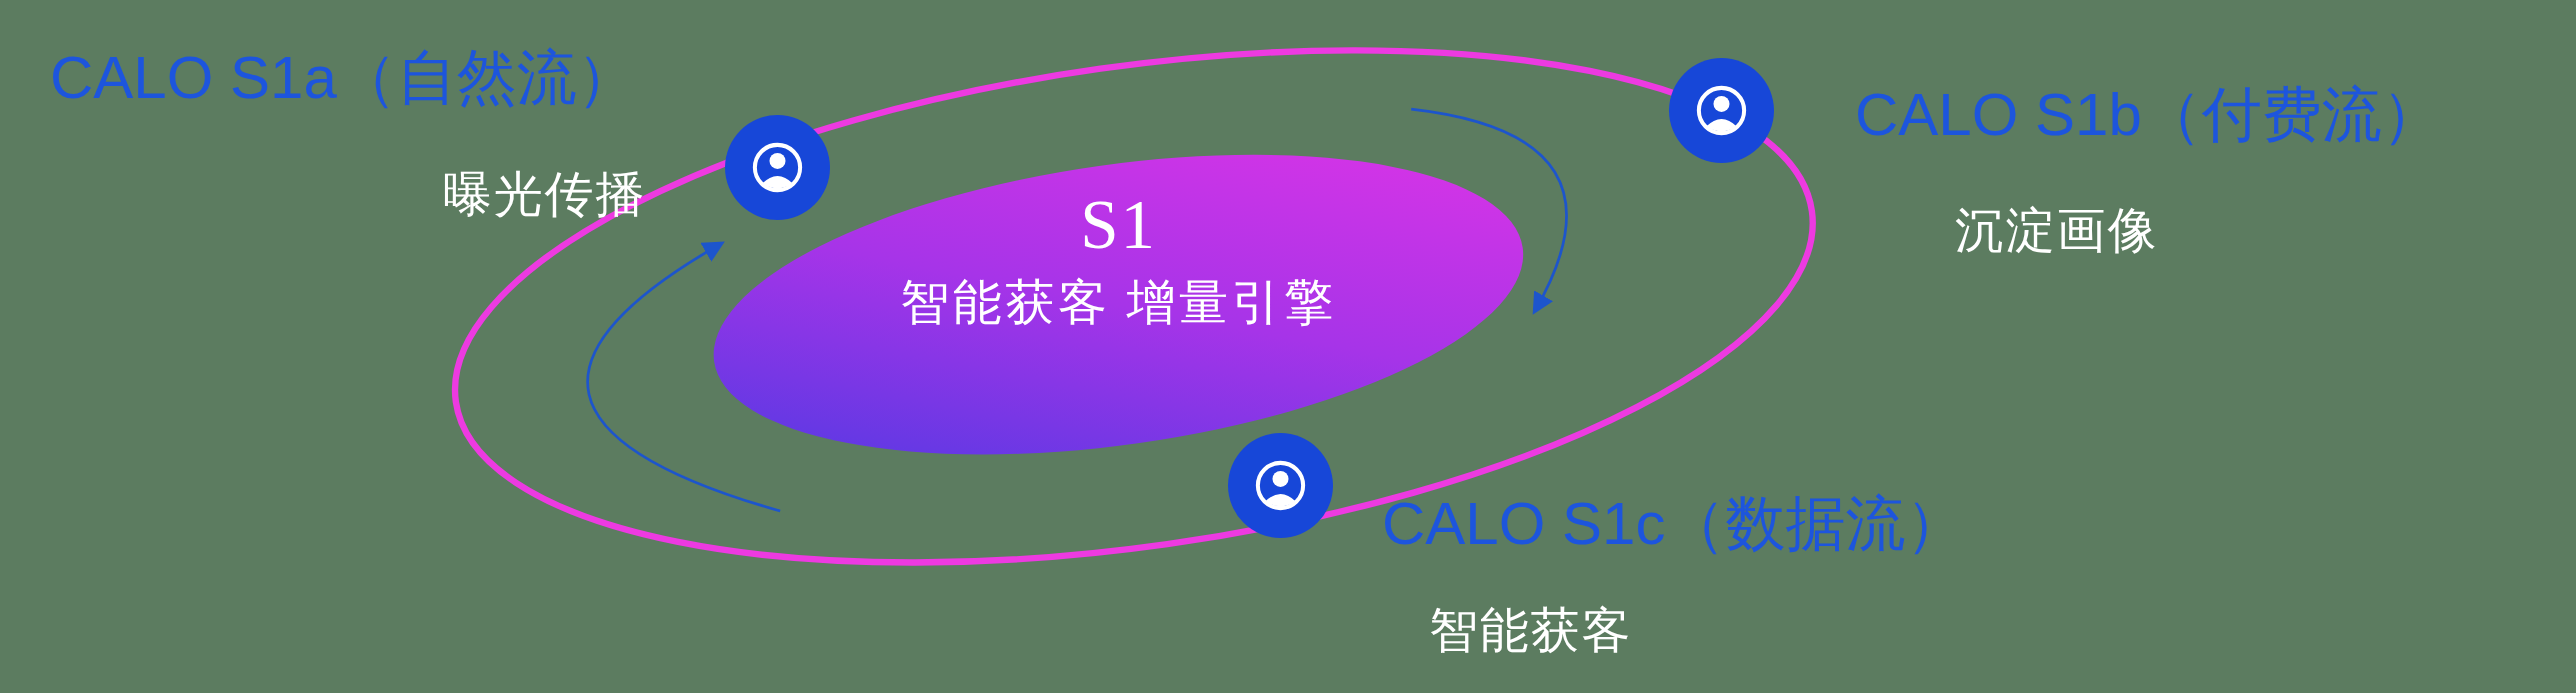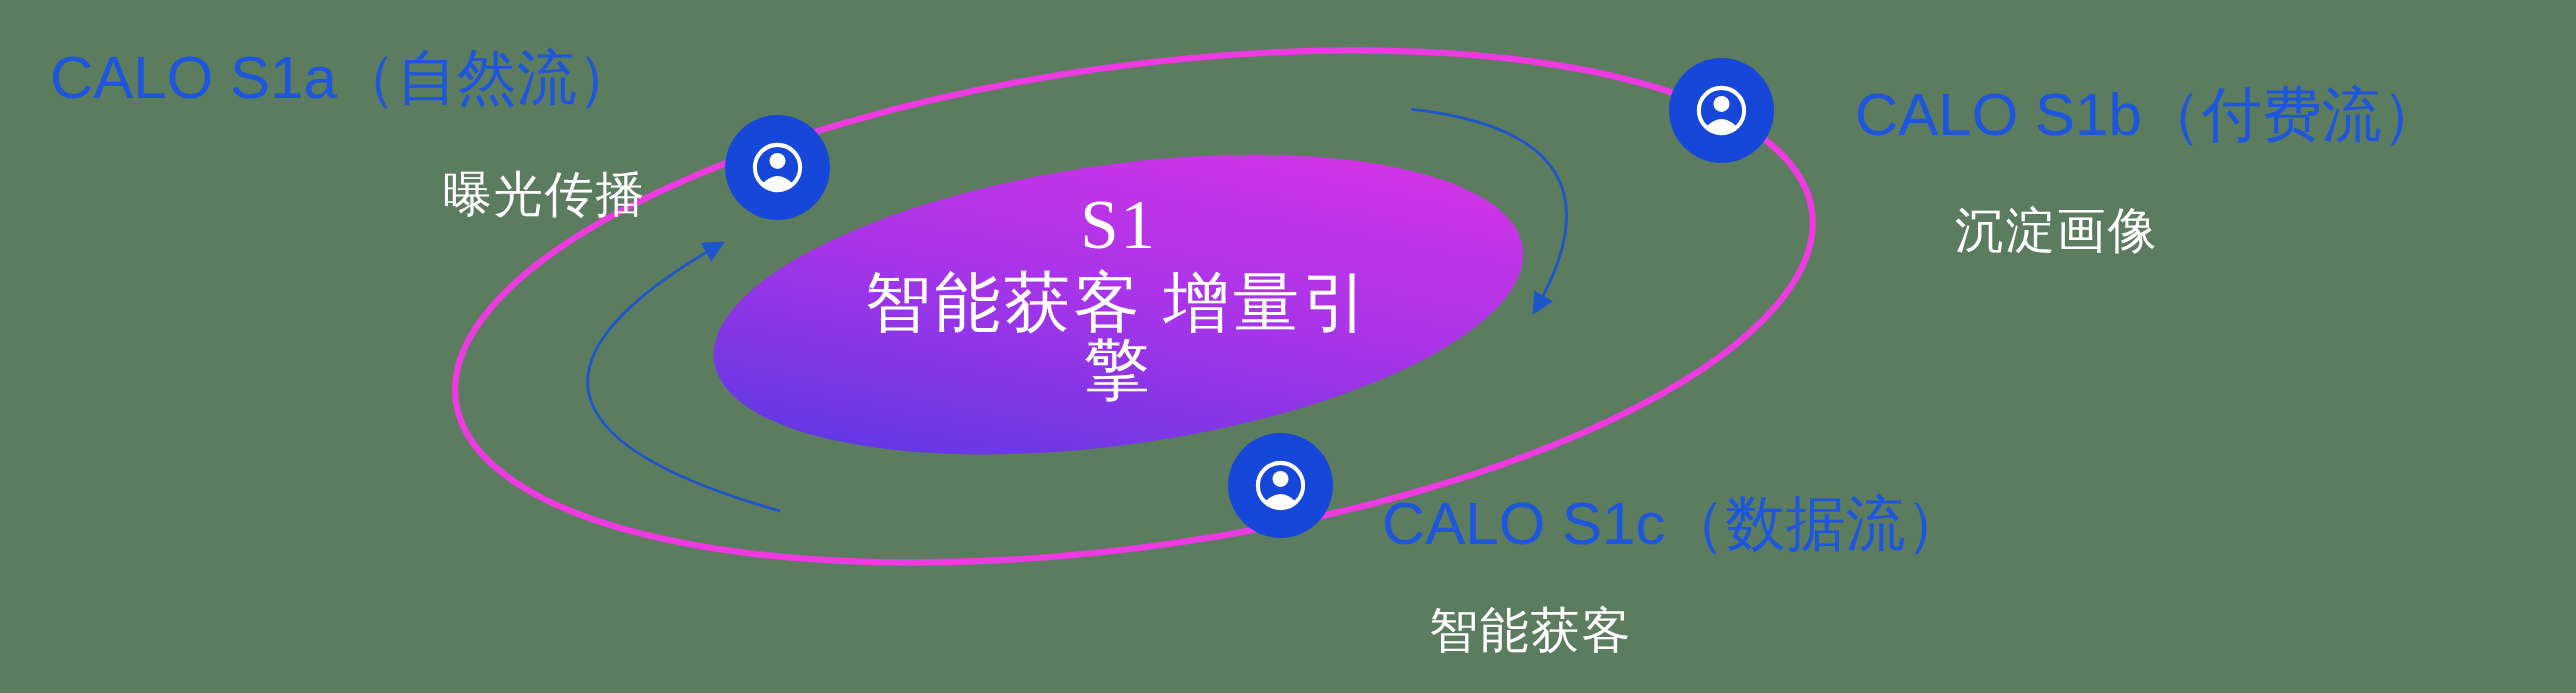--- a/index.html
+++ b/index.html
@@ -37,21 +37,21 @@
     color:var(--white);
     font-family:Liberation Serif, serif;
   }
   .center-title{
     font-size:69px;
     font-weight:500;
     line-height:87px;
     letter-spacing:1.8px;
   }
   .center-subtitle{
-    font-size:66px;
+    font-size:49px;
     font-weight:400;
     line-height:67px;
     letter-spacing:3.6px;
   }
 
   .node{
     position:absolute;
     width:105px;
     height:105px;
     border-radius:50%;

